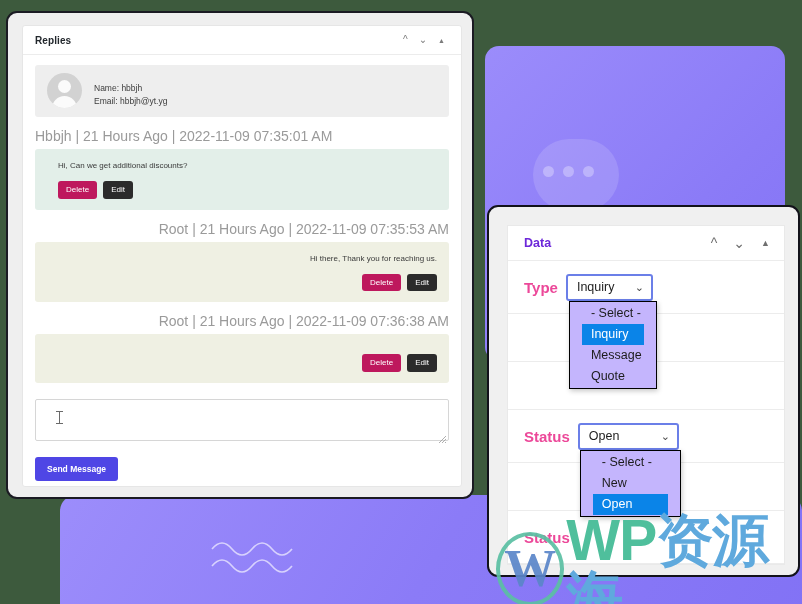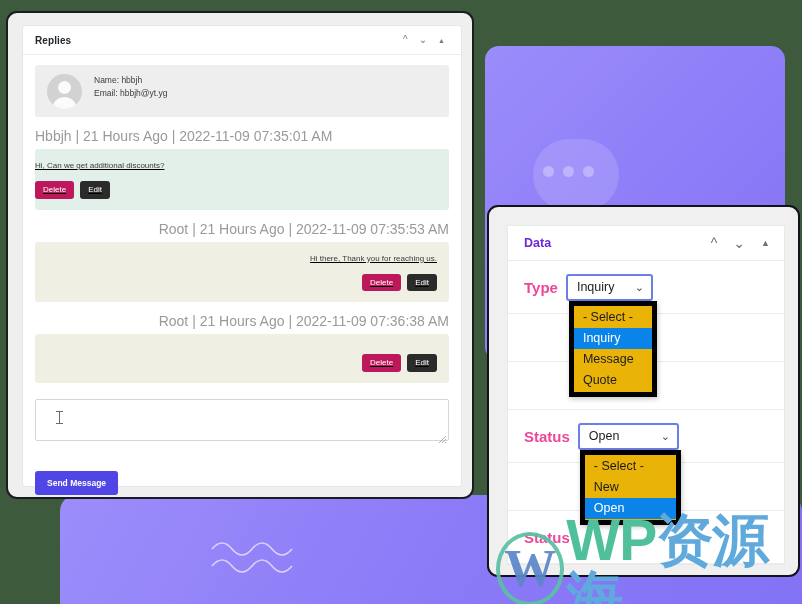--- a/index.html
+++ b/index.html
@@ -66,35 +66,35 @@
   }
   .head-icons { margin-left:auto; display:flex; align-items:center; gap:11px; color:#7b7b7b; }
   .head-icons span { display:inline-block; line-height:1; }
   .ico-chev { font-size: 10px; }
   .ico-tri { font-size: 7px; }
 
   .card-body { padding: 10px 12px 0 12px; }
 
   .user-box {
     background:#eeeeee; border-radius:3px;
-    display:flex; align-items:flex-start; gap:12px;
+    display:flex; align-items:flex-end; gap:12px;
     padding: 9px 12px; height: 52px;
   }
   .avatar {
     width:35px;height:35px;border-radius:50%;
     background:#d2d2d2; position:relative; flex:none; overflow:hidden;
   }
   .avatar::before{content:"";position:absolute;left:11px;top:7px;width:13px;height:13px;border-radius:50%;background:#fbfbfb;}
   .avatar::after{content:"";position:absolute;left:5px;top:23px;width:25px;height:18px;border-radius:13px 13px 0 0;background:#fbfbfb;}
   .user-lines { font-size:8.5px; color:#3c3c3c; line-height:1.55; }
 
   .meta-line { font-size:14px; color:#9a9a9a; margin: 11px 0 5px 0; }
   .meta-line.right { text-align:right; }
 
-  .bubble { border-radius:3px; padding: 11px 12px 11px 0; text-decoration: underline; }
+  .bubble { border-radius:3px; padding: 11px 12px 11px 23px; }
   .bubble.mint { background:#e3efe9; }
   .bubble.cream { background:#eff0e3; }
   .bubble .msg { font-size:8px; color:#3a3a3a; line-height:1.5; }
   .bubble.right .msg { text-align:right; }
   .btn-row { margin-top: 9px; display:flex; gap:6px; }
   .btn-row.right { justify-content:flex-end; }
   .btn {
     font-size:8px; color:#fff; border:none; border-radius:3px;
     padding: 4px 8px; cursor:pointer; line-height:1.2;
     font-family:"Liberation Sans", sans-serif;
@@ -113,21 +113,21 @@
   .reply-wrap { position:relative; }
   .caret {
     position:absolute; left:24px; top:12px; width:1px; height:13px;
     background:#6a6a6a; pointer-events:none;
   }
   .caret::before,.caret::after{content:"";position:absolute;left:-3px;width:7px;height:1px;background:#6a6a6a;}
   .caret::before{top:0;} .caret::after{bottom:0;}
   .resize-grip{position:absolute;right:3px;bottom:2px;width:7px;height:7px;pointer-events:none;}
 
   .send-btn {
-    margin-top: 26px; background:#4f46e5; color:#fff;
+    margin-top: 12px; background:#4f46e5; color:#fff;
     border:none; border-radius:3px; font-size:8.5px;
     padding: 7px 12px; cursor:pointer; font-weight:bold;
     font-family:"Liberation Sans", sans-serif;
   }
 
   
   .win-right {
     position:absolute; left:487px; top:205px;
     width: 313px; height: 372px;
     background:#f0f0f0;
@@ -159,23 +159,23 @@
   .sel-btn {
     width:87px; height:27px; background:#fff;
     border:2px solid #6b7fe8; border-radius:3px;
     display:flex; align-items:center; justify-content:space-between;
     padding: 0 7px 0 9px; font-size:12.5px; color:#1d1d1d;
     cursor:pointer; font-family:"Liberation Sans", sans-serif;
   }
   .sel-btn .chev { font-size:11px; color:#4a4a4a; }
   .sel-menu {
     position:absolute; left:3px; top:27px; width:88px;
-    background:#eab308; border:5px solid #000000;
+    background:#c4b5fd; border:1px solid #000000;
     box-shadow: 1px 2px 5px rgba(0,0,0,.22);
-    z-index:30; padding: 1px 0;
+    z-index:30; padding: 1px 12px;
   }
   .sel-menu .opt {
     font-size:12.5px; color:#1c1c1c; padding: 1px 6px 2px 9px;
     white-space:nowrap; cursor:pointer; line-height:1.45;
   }
   .sel-menu .opt.sel { background:#0a84e8; color:#fff; }
 
   
   .sel-btn.wide { width:101px; }
   .sel-menu.wide { width:101px; left:2px; }

